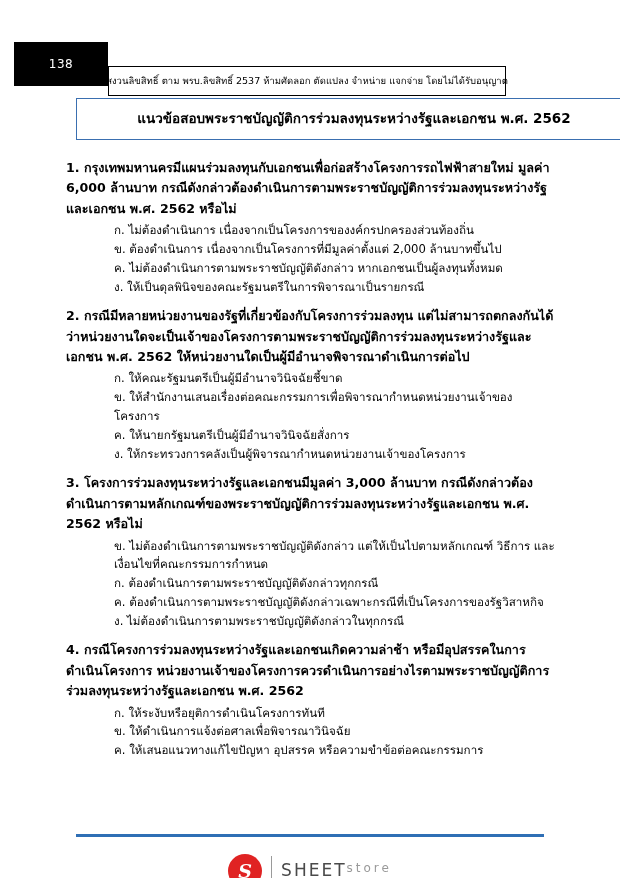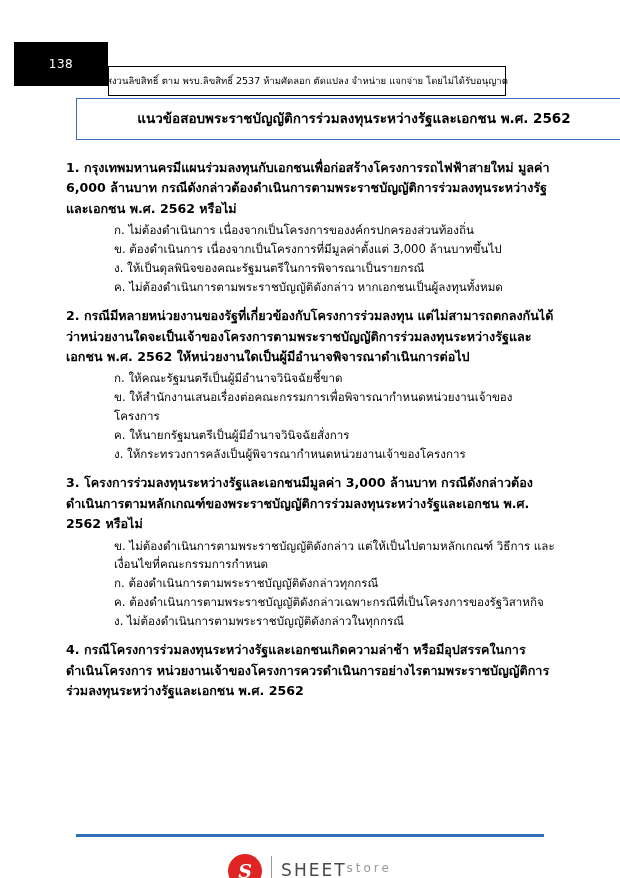--- a/index.html
+++ b/index.html
@@ -195,23 +195,23 @@
   <div class="title-box">
     <div class="title-text">แนวข้อสอบพระราชบัญญัติการร่วมลงทุนระหว่างรัฐและเอกชน พ.ศ. 2562</div>
   </div>
 
   <div class="content">
 
     <div class="q-block">
       <div class="question">1. กรุงเทพมหานครมีแผนร่วมลงทุนกับเอกชนเพื่อก่อสร้างโครงการรถไฟฟ้าสายใหม่ มูลค่า 6,000 ล้านบาท กรณีดังกล่าวต้องดำเนินการตามพระราชบัญญัติการร่วมลงทุนระหว่างรัฐและเอกชน พ.ศ. 2562 หรือไม่</div>
       <ul class="choices">
         <li class="choice">ก. ไม่ต้องดำเนินการ เนื่องจากเป็นโครงการของงค์กรปกครองส่วนท้องถิ่น</li>
-        <li class="choice">ข. ต้องดำเนินการ เนื่องจากเป็นโครงการที่มีมูลค่าตั้งแต่ 3,000 ล้านบาทขึ้นไป</li>
+        <li class="choice">ข. ต้องดำเนินการ เนื่องจากเป็นโครงการที่มีมูลค่าตั้งแต่ 2,000 ล้านบาทขึ้นไป</li>
+        <li class="choice">ค. ไม่ต้องดำเนินการตามพระราชบัญญัติดังกล่าว หากเอกชนเป็นผู้ลงทุนทั้งหมด</li>
         <li class="choice">ง. ให้เป็นดุลพินิจของคณะรัฐมนตรีในการพิจารณาเป็นรายกรณี</li>
-        <li class="choice">ค. ไม่ต้องดำเนินการตามพระราชบัญญัติดังกล่าว หากเอกชนเป็นผู้ลงทุนทั้งหมด</li>
       </ul>
     </div>
 
     <div class="q-block">
       <div class="question">2. กรณีมีหลายหน่วยงานของรัฐที่เกี่ยวข้องกับโครงการร่วมลงทุน แต่ไม่สามารถตกลงกันได้ว่าหน่วยงานใดจะเป็นเจ้าของโครงการตามพระราชบัญญัติการร่วมลงทุนระหว่างรัฐและเอกชน พ.ศ. 2562 ให้หน่วยงานใดเป็นผู้มีอำนาจพิจารณาดำเนินการต่อไป</div>
       <ul class="choices">
         <li class="choice">ก. ให้คณะรัฐมนตรีเป็นผู้มีอำนาจวินิจฉัยชี้ขาด</li>
         <li class="choice">ข. ให้สำนักงานเสนอเรื่องต่อคณะกรรมการเพื่อพิจารณากำหนดหน่วยงานเจ้าของโครงการ</li>
         <li class="choice">ค. ให้นายกรัฐมนตรีเป็นผู้มีอำนาจวินิจฉัยสั่งการ</li>
         <li class="choice">ง. ให้กระทรวงการคลังเป็นผู้พิจารณากำหนดหน่วยงานเจ้าของโครงการ</li>
@@ -223,20 +223,25 @@
       <ul class="choices">
         <li class="choice wrap">ข. ไม่ต้องดำเนินการตามพระราชบัญญัติดังกล่าว แต่ให้เป็นไปตามหลักเกณฑ์ วิธีการ และเงื่อนไขที่คณะกรรมการกำหนด</li>
         <li class="choice">ก. ต้องดำเนินการตามพระราชบัญญัติดังกล่าวทุกกรณี</li>
         <li class="choice">ค. ต้องดำเนินการตามพระราชบัญญัติดังกล่าวเฉพาะกรณีที่เป็นโครงการของรัฐวิสาหกิจ</li>
         <li class="choice">ง. ไม่ต้องดำเนินการตามพระราชบัญญัติดังกล่าวในทุกกรณี</li>
       </ul>
     </div>
 
     <div class="q-block">
       <div class="question">4. กรณีโครงการร่วมลงทุนระหว่างรัฐและเอกชนเกิดความล่าช้า หรือมีอุปสรรคในการดำเนินโครงการ หน่วยงานเจ้าของโครงการควรดำเนินการอย่างไรตามพระราชบัญญัติการร่วมลงทุนระหว่างรัฐและเอกชน พ.ศ. 2562</div>
+      <ul class="choices">
+        <li class="choice">ก. ให้ระงับหรือยุติการดำเนินโครงการทันที</li>
+        <li class="choice">ข. ให้ดำเนินการแจ้งต่อศาลเพื่อพิจารณาวินิจฉัย</li>
+        <li class="choice">ค. ให้เสนอแนวทางแก้ไขปัญหา อุปสรรค หรือความขำข้อต่อคณะกรรมการ</li>
+      </ul>
     </div>
 
   </div>
 
   <div class="footer-rule"></div>
 
   <div class="logo-wrap">
     <div class="logo-mark">S</div>
     <div class="logo-divider"></div>
     <div class="logo-text">

